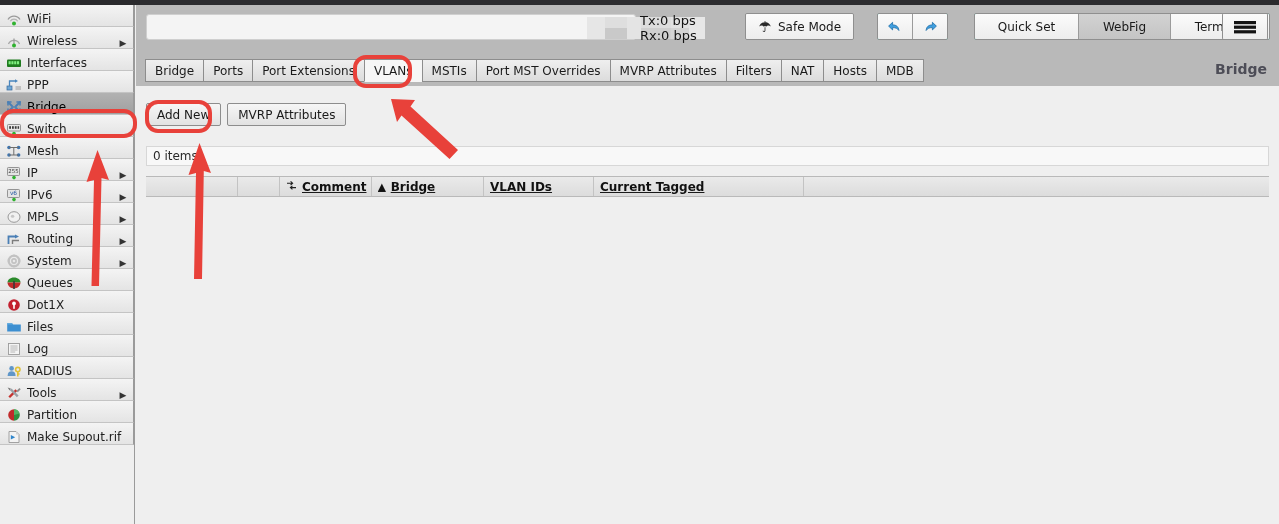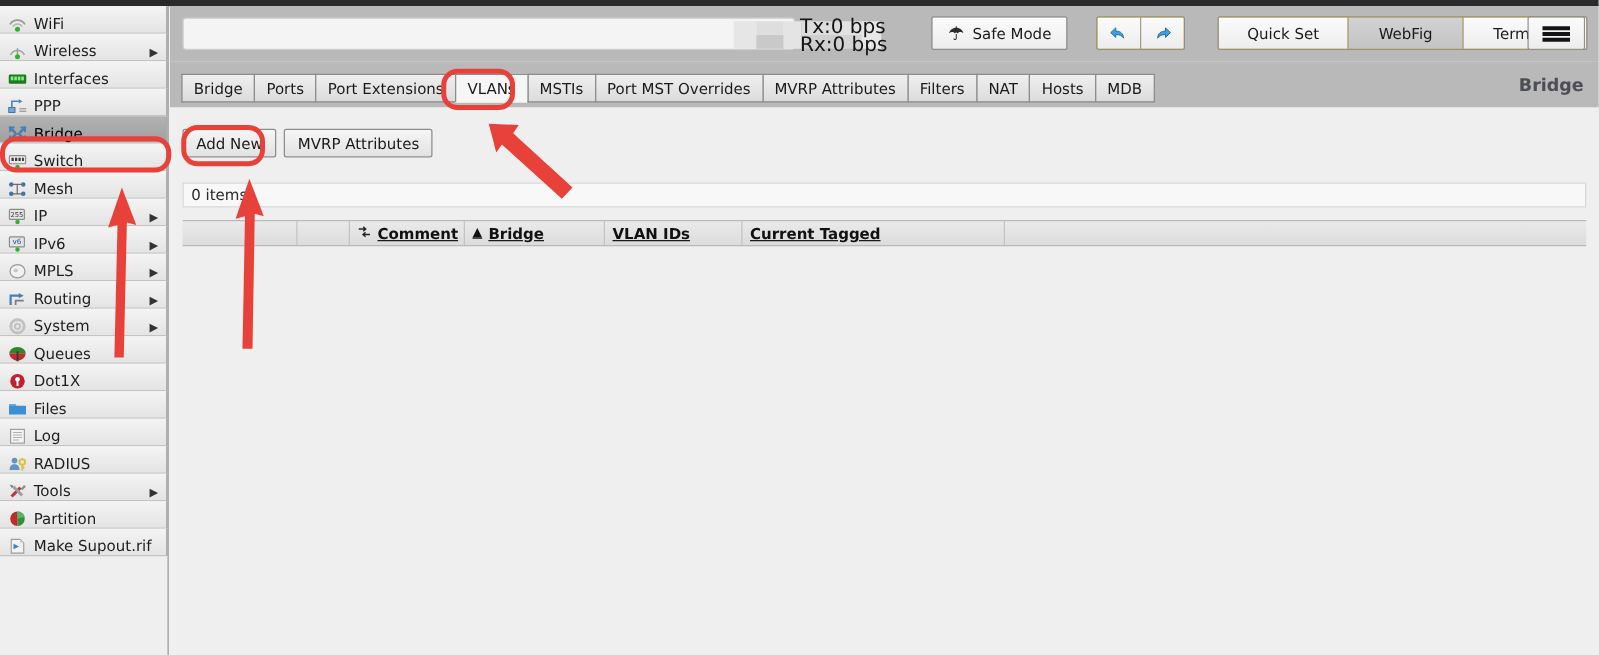--- a/index.html
+++ b/index.html
@@ -75,27 +75,27 @@
   .blur-block {
     position: absolute; top: 2px; left: 440px;
     width: 190px; height: 22px;
   }
   .blur-block i {
     position: absolute; display: block;
     background: #dcdcdc;
   }
   .rates {
     position: absolute; left: 504px; top: 8px;
-    font-size: 16px; line-height: 15px; color: #141414;
+    font-size: 13px; line-height: 15px; color: #141414;
   }
   .btngrp {
     position: absolute; top: 8px;
     display: flex;
     border: 1px solid #8f8f8f;
-    background: #eab308;
+    background: #5eead4;
     height: 27px;
     border-radius: 2px;
     overflow: hidden;
   }
   .tbtn {
     display: flex; align-items: center; justify-content: center;
     height: 25px;
     padding: 0 12px;
     font-size: 12px; color: #1a1a1a;
     background: linear-gradient(to bottom,#fbfbfb 0%,#ededed 100%);

